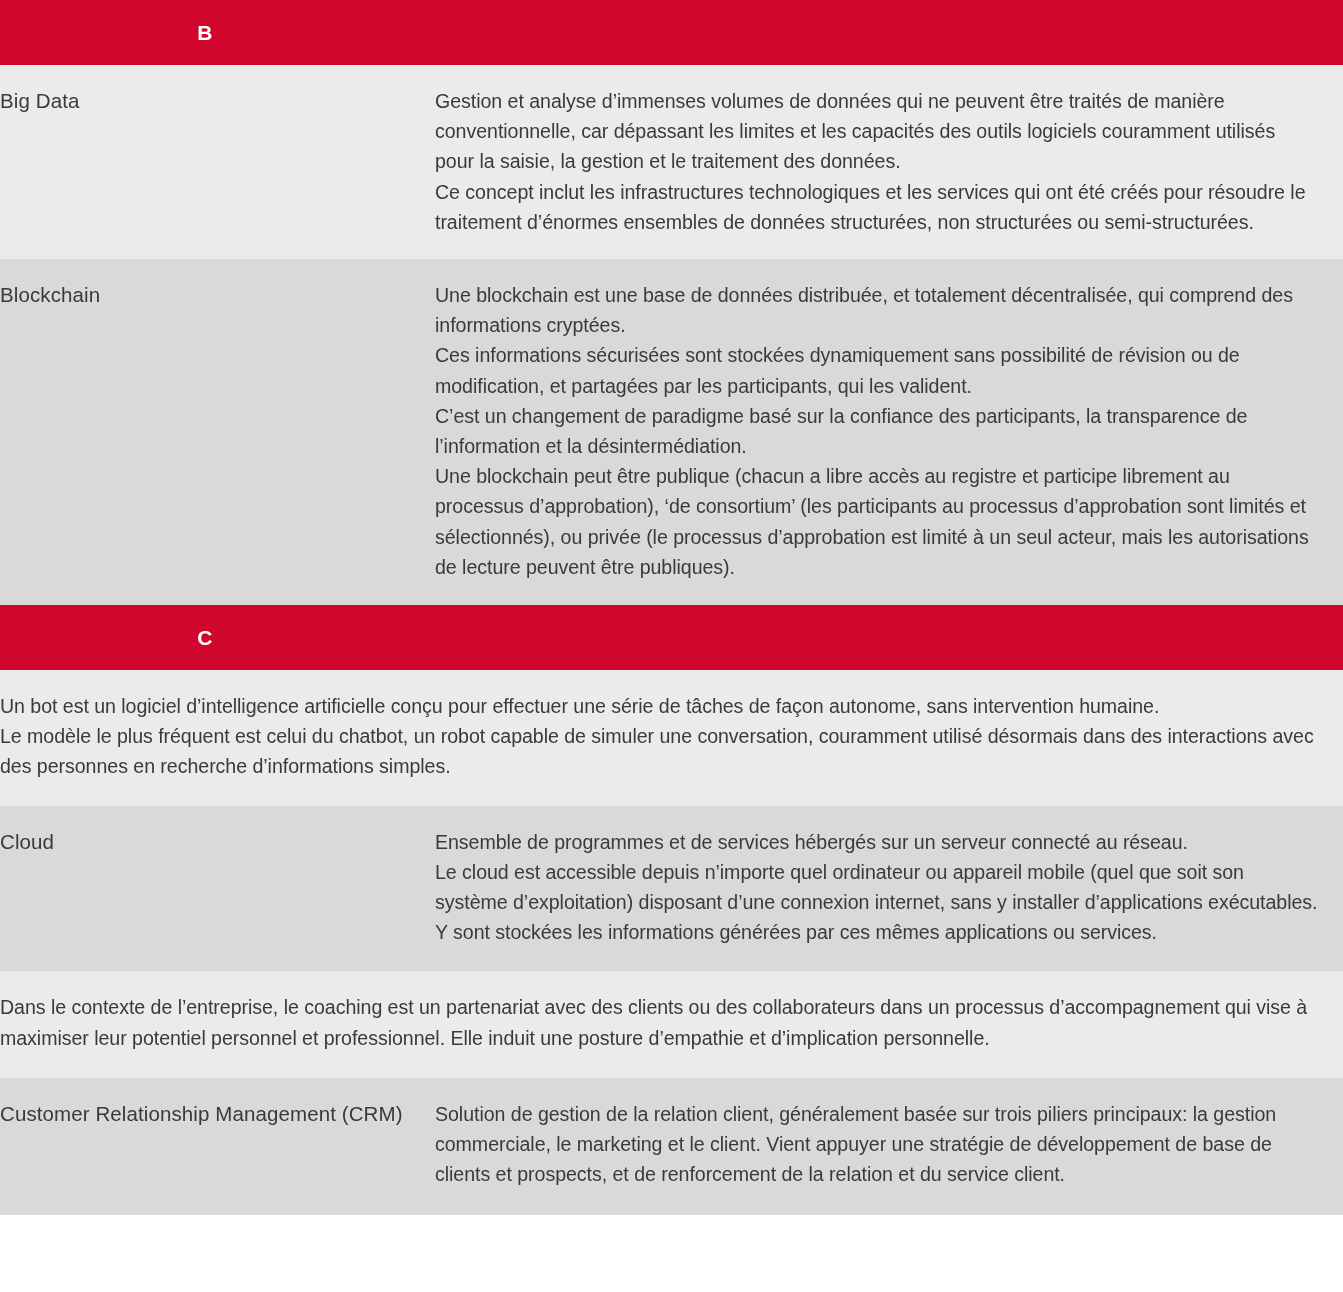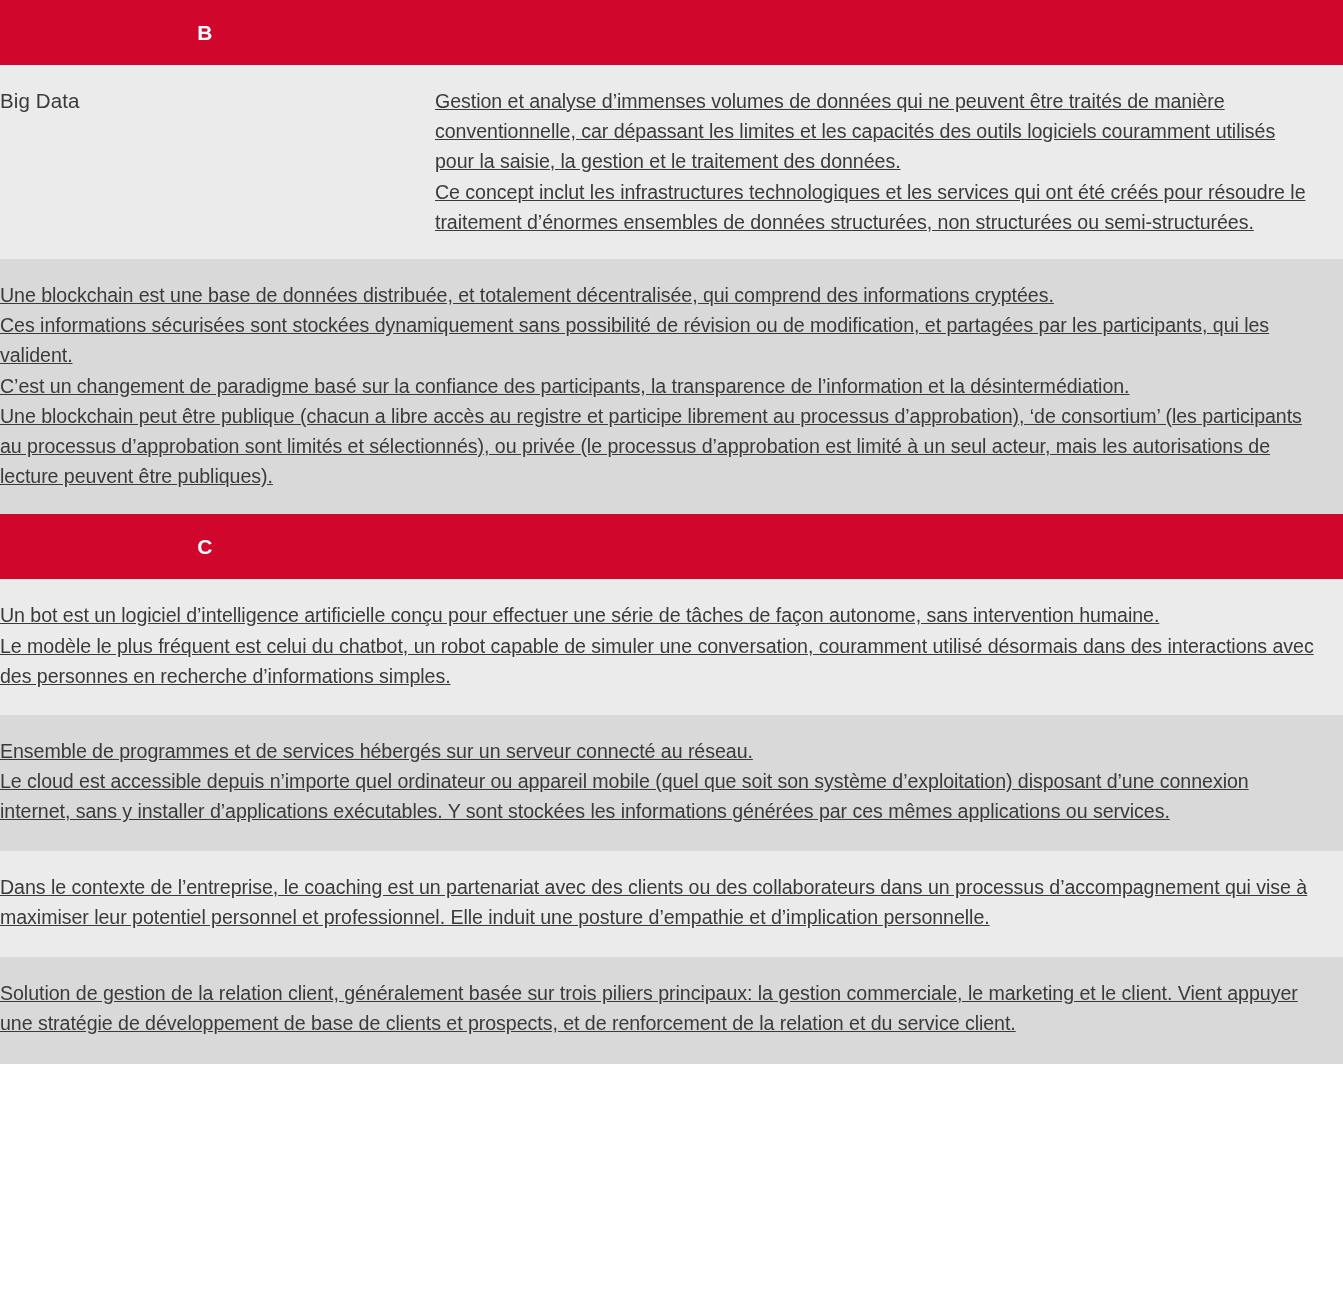--- a/index.html
+++ b/index.html
@@ -70,21 +70,20 @@
     flex: 1 1 auto;
     box-sizing: border-box;
     padding-right: 24px;
   }
   .entry .desc {
     font-size: 19.6px;
     color: #3A3A3A;
     line-height: 30.2px;
     letter-spacing: -0.05px;
     white-space: pre-line;
-    text-decoration: underline;
   }
 
   
   .entry.r-bigdata   { padding-top: 21px;   padding-bottom: 22px; }
   .entry.r-bigdata  .desc-cell { padding-top: 0; }
   .entry.r-blockchain{ padding-top: 21px;   padding-bottom: 23px; }
   .entry.r-chatbots  { padding-top: 21px;   padding-bottom: 24px; }
   .entry.r-cloud     { padding-top: 21px;   padding-bottom: 24px; }
   .entry.r-coach     { padding-top: 21px;   padding-bottom: 25px; }
   .entry.r-crm       { padding-top: 21px;   padding-bottom: 26px; }
@@ -102,51 +101,60 @@
     <div class="term-cell">
       <div class="term">Big Data</div>
     </div>
     <div class="desc-cell">
       <div class="desc">Gestion et analyse d’immenses volumes de données qui ne peuvent être traités de manière conventionnelle, car dépassant les limites et les capacités des outils logiciels couramment utilisés pour la saisie, la gestion et le traitement des données.
 Ce concept inclut les infrastructures technologiques et les services qui ont été créés pour résoudre le traitement d’énormes ensembles de données structurées, non structurées ou semi-structurées.</div>
     </div>
   </div>
 
   <div class="entry shade-dark r-blockchain">
+    <div class="term-cell">
+      <div class="term">Blockchain</div>
+    </div>
     <div class="desc-cell">
       <div class="desc">Une blockchain est une base de données distribuée, et totalement décentralisée, qui comprend des informations cryptées.
 Ces informations sécurisées sont stockées dynamiquement sans possibilité de révision ou de modification, et partagées par les participants, qui les valident.
 C’est un changement de paradigme basé sur la confiance des participants, la transparence de l’information et la désintermédiation.
 Une blockchain peut être publique (chacun a libre accès au registre et participe librement au processus d’approbation), ‘de consortium’ (les participants au processus d’approbation sont limités et sélectionnés), ou privée (le processus d’approbation est limité à un seul acteur, mais les autorisations de lecture peuvent être publiques).</div>
     </div>
   </div>
 
   <div class="letter-header">
     <div class="letter">C</div>
   </div>
 
   <div class="entry shade-light r-chatbots">
     <div class="desc-cell">
       <div class="desc">Un bot est un logiciel d’intelligence artificielle conçu pour effectuer une série de tâches de façon autonome, sans intervention humaine.
 Le modèle le plus fréquent est celui du chatbot, un robot capable de simuler une conversation, couramment utilisé désormais dans des interactions avec des personnes en recherche d’informations simples.</div>
     </div>
   </div>
 
   <div class="entry shade-dark r-cloud">
+    <div class="term-cell">
+      <div class="term">Cloud</div>
+    </div>
     <div class="desc-cell">
       <div class="desc">Ensemble de programmes et de services hébergés sur un serveur connecté au réseau.
 Le cloud est accessible depuis n’importe quel ordinateur ou appareil mobile (quel que soit son système d’exploitation) disposant d’une connexion internet, sans y installer d’applications exécutables. Y sont stockées les informations générées par ces mêmes applications ou services.</div>
     </div>
   </div>
 
   <div class="entry shade-light r-coach">
     <div class="desc-cell">
       <div class="desc">Dans le contexte de l’entreprise, le coaching est un partenariat avec des clients ou des collaborateurs dans un processus d’accompagnement qui vise à maximiser leur potentiel personnel et professionnel. Elle induit une posture d’empathie et d’implication personnelle.</div>
     </div>
   </div>
 
   <div class="entry shade-dark r-crm">
+    <div class="term-cell">
+      <div class="term">Customer Relationship Management (CRM)</div>
+    </div>
     <div class="desc-cell">
       <div class="desc">Solution de gestion de la relation client, généralement basée sur trois piliers principaux: la gestion commerciale, le marketing et le client. Vient appuyer une stratégie de développement de base de clients et prospects, et de renforcement de la relation et du service client.</div>
     </div>
   </div>
 
 </div>
 
 </body></html>

